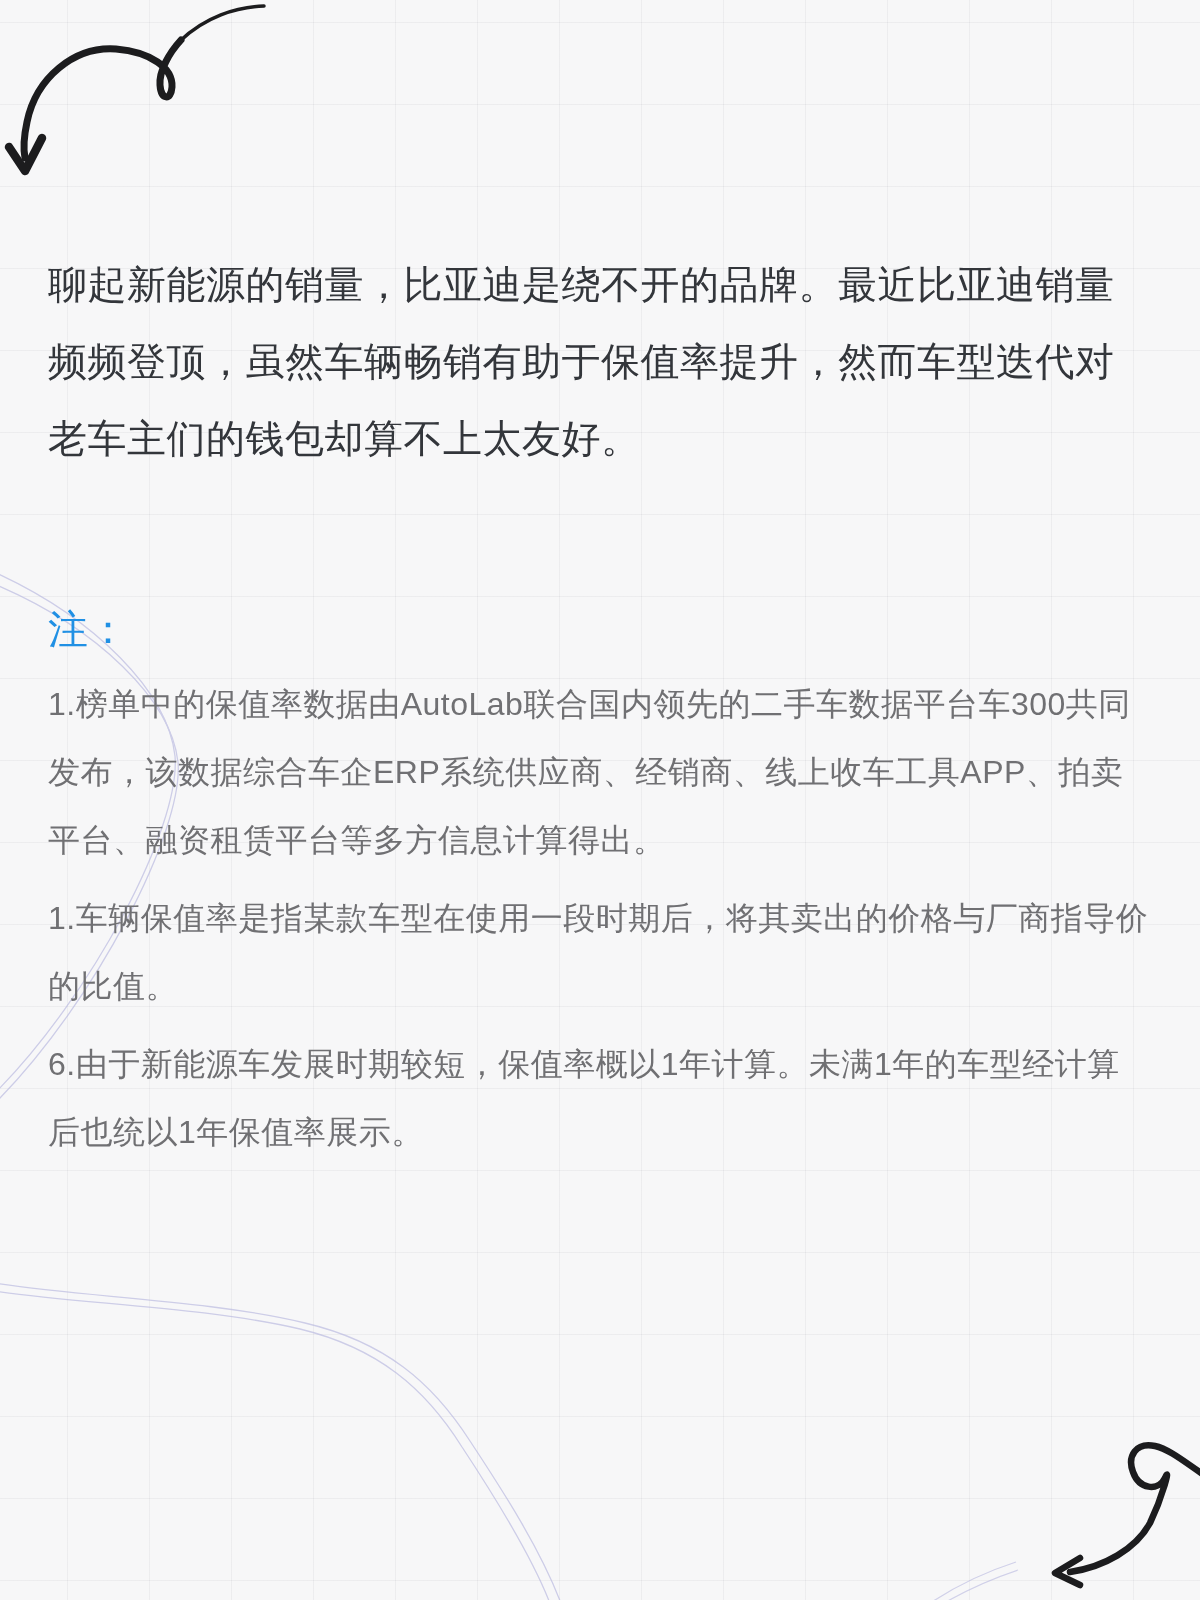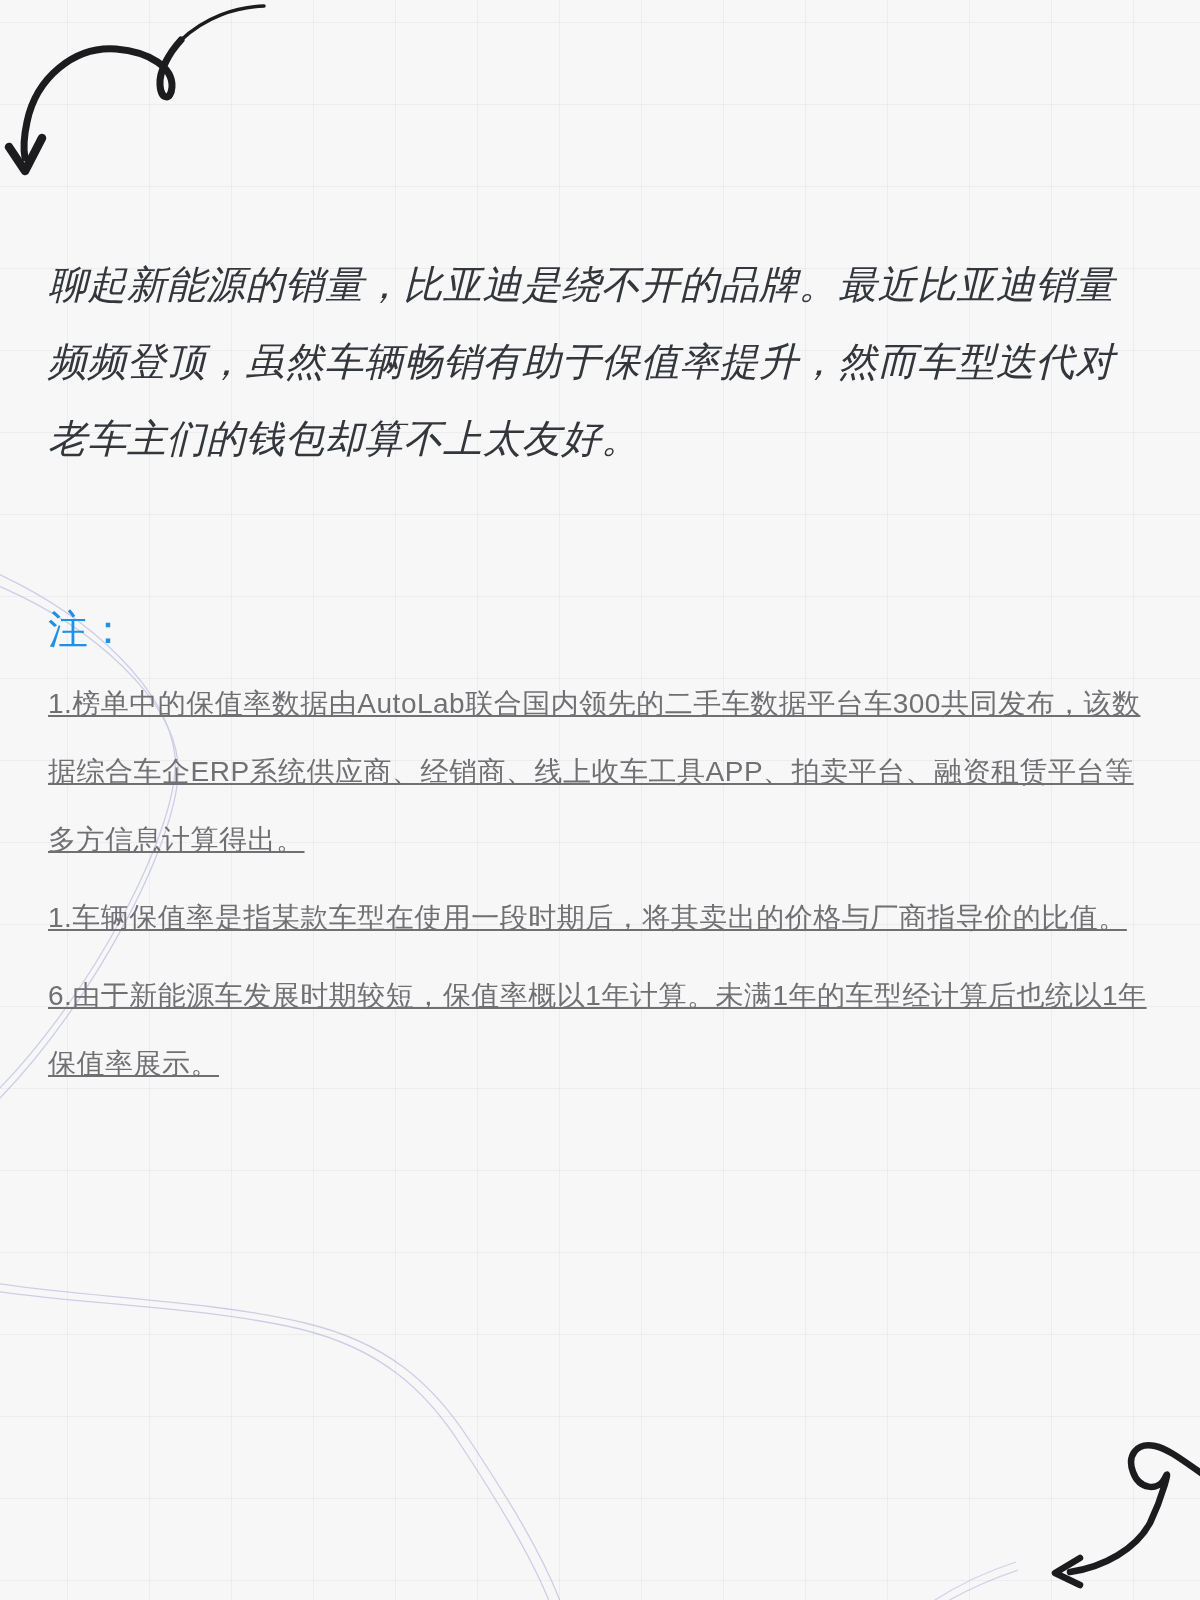--- a/index.html
+++ b/index.html
@@ -25,35 +25,34 @@
     padding:0 48px;
   }
   .body-par{
     margin:0 0 14px 0;
     font-size:39px;
     line-height:77px;
     color:#33363b;
     letter-spacing:0.5px;
     text-align:left;
   }
-  .body-par.first{margin-top:246px;font-style:italic;}
+  .body-par.first{margin-top:246px;}
   .notes-label{
     margin:114px 0 2px 0;
     font-size:40px;
     line-height:77px;
     color:#2090e4;
     font-weight:500;
   }
   .note-par{
     margin:0 0 10px 0;
-    font-size:28px;
+    font-size:32px;
     line-height:68px;
     color:#707073;
     letter-spacing:0.5px;
-    text-decoration:underline;
   }
 </style>
 </head>
 <body>
 
 <div class="page">
 
   <svg class="decor" viewBox="0 0 1200 1600">
 
     <g stroke="#b7b7df" stroke-width="1.3" fill="none" opacity="0.65">

